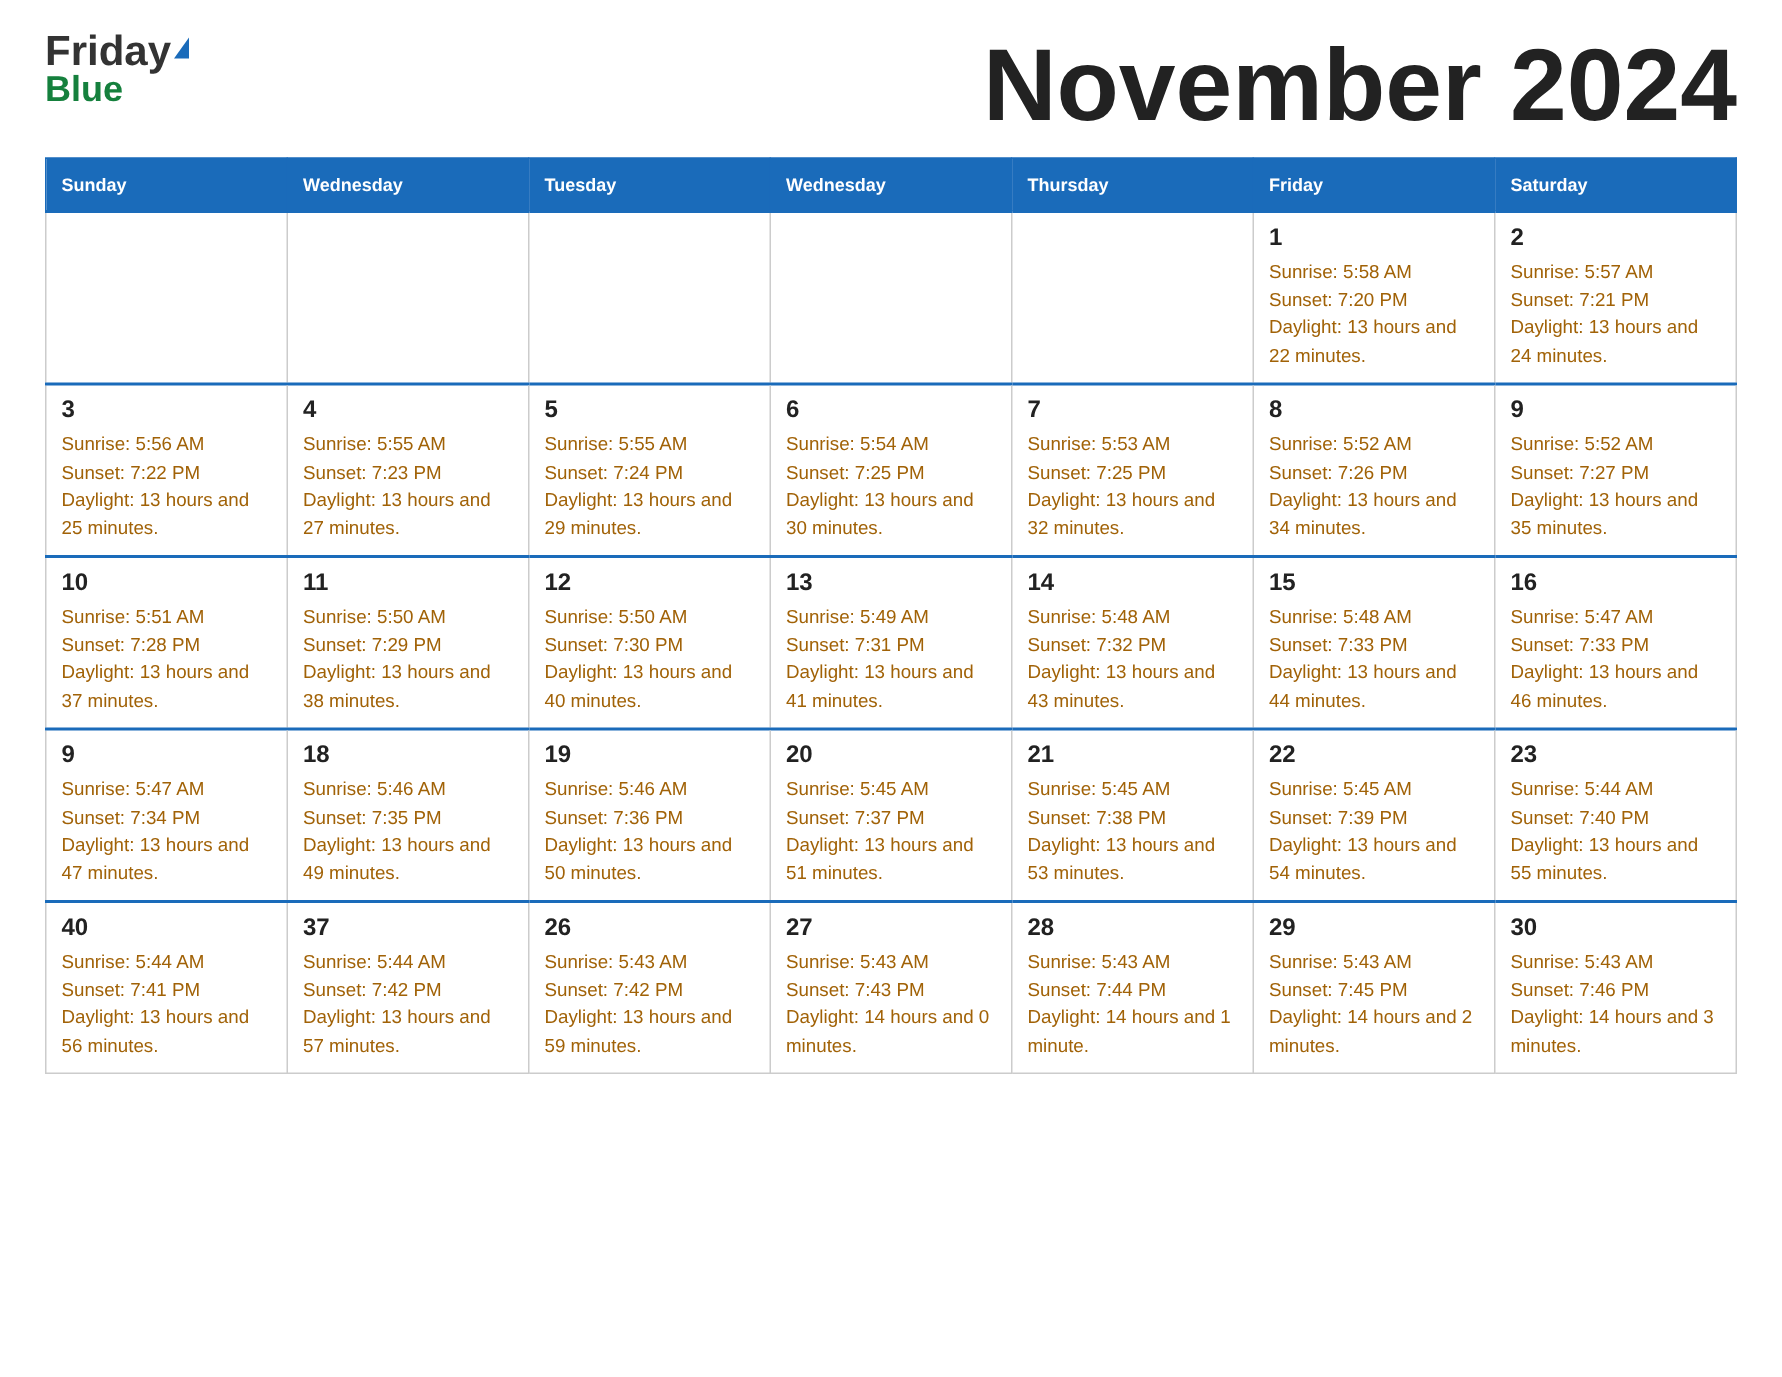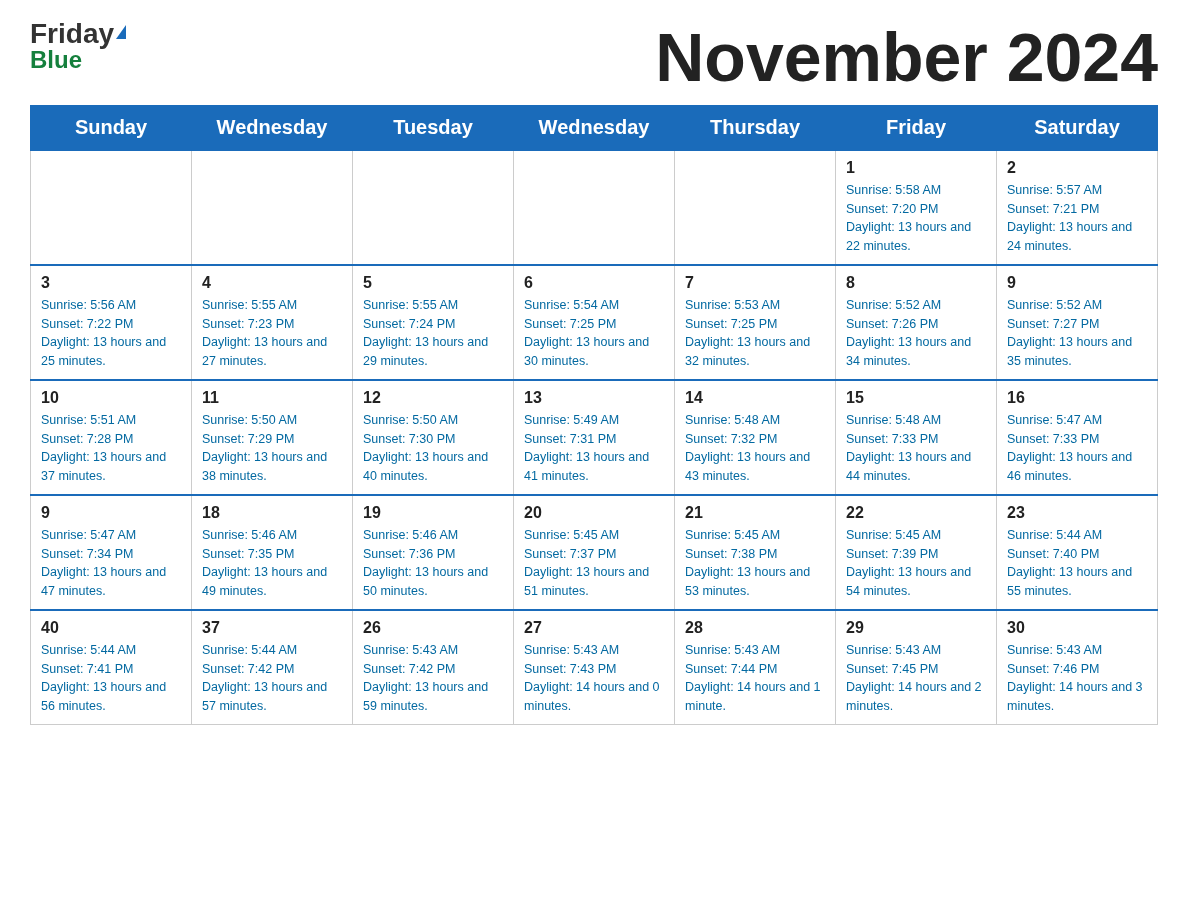--- a/index.html
+++ b/index.html
@@ -59,24 +59,24 @@
       margin-top: 4px;
     }
     .calendar {
       width: 100%;
       border-collapse: collapse;
       margin-top: 8px;
     }
     .calendar th {
       background-color: #1a6bba;
       color: #fff;
-      font-size: 20px;
+      font-size: 12px;
       font-weight: bold;
       padding: 10px 10px;
-      text-align: center;
+      text-align: left;
       border: 1px solid #1a6bba;
     }
     .calendar td {
       vertical-align: top;
       padding: 8px 10px;
       border: 1px solid #ccc;
       width: 14.28%;
       font-size: 13px;
       color: #333;
       background: #fff;
@@ -89,21 +89,21 @@
       border-top: 2px solid #1a6bba;
     }
     .day-number {
       font-size: 16px;
       font-weight: bold;
       color: #222;
       margin-bottom: 4px;
     }
     .day-info {
       font-size: 12.5px;
-      color: #0369a1;
+      color: #a16207;
       line-height: 1.5;
     }
     .empty-cell {
       background: #f9f9f9;
     }
   </style>
 </head>
 <body>
 
 <div class="header">

